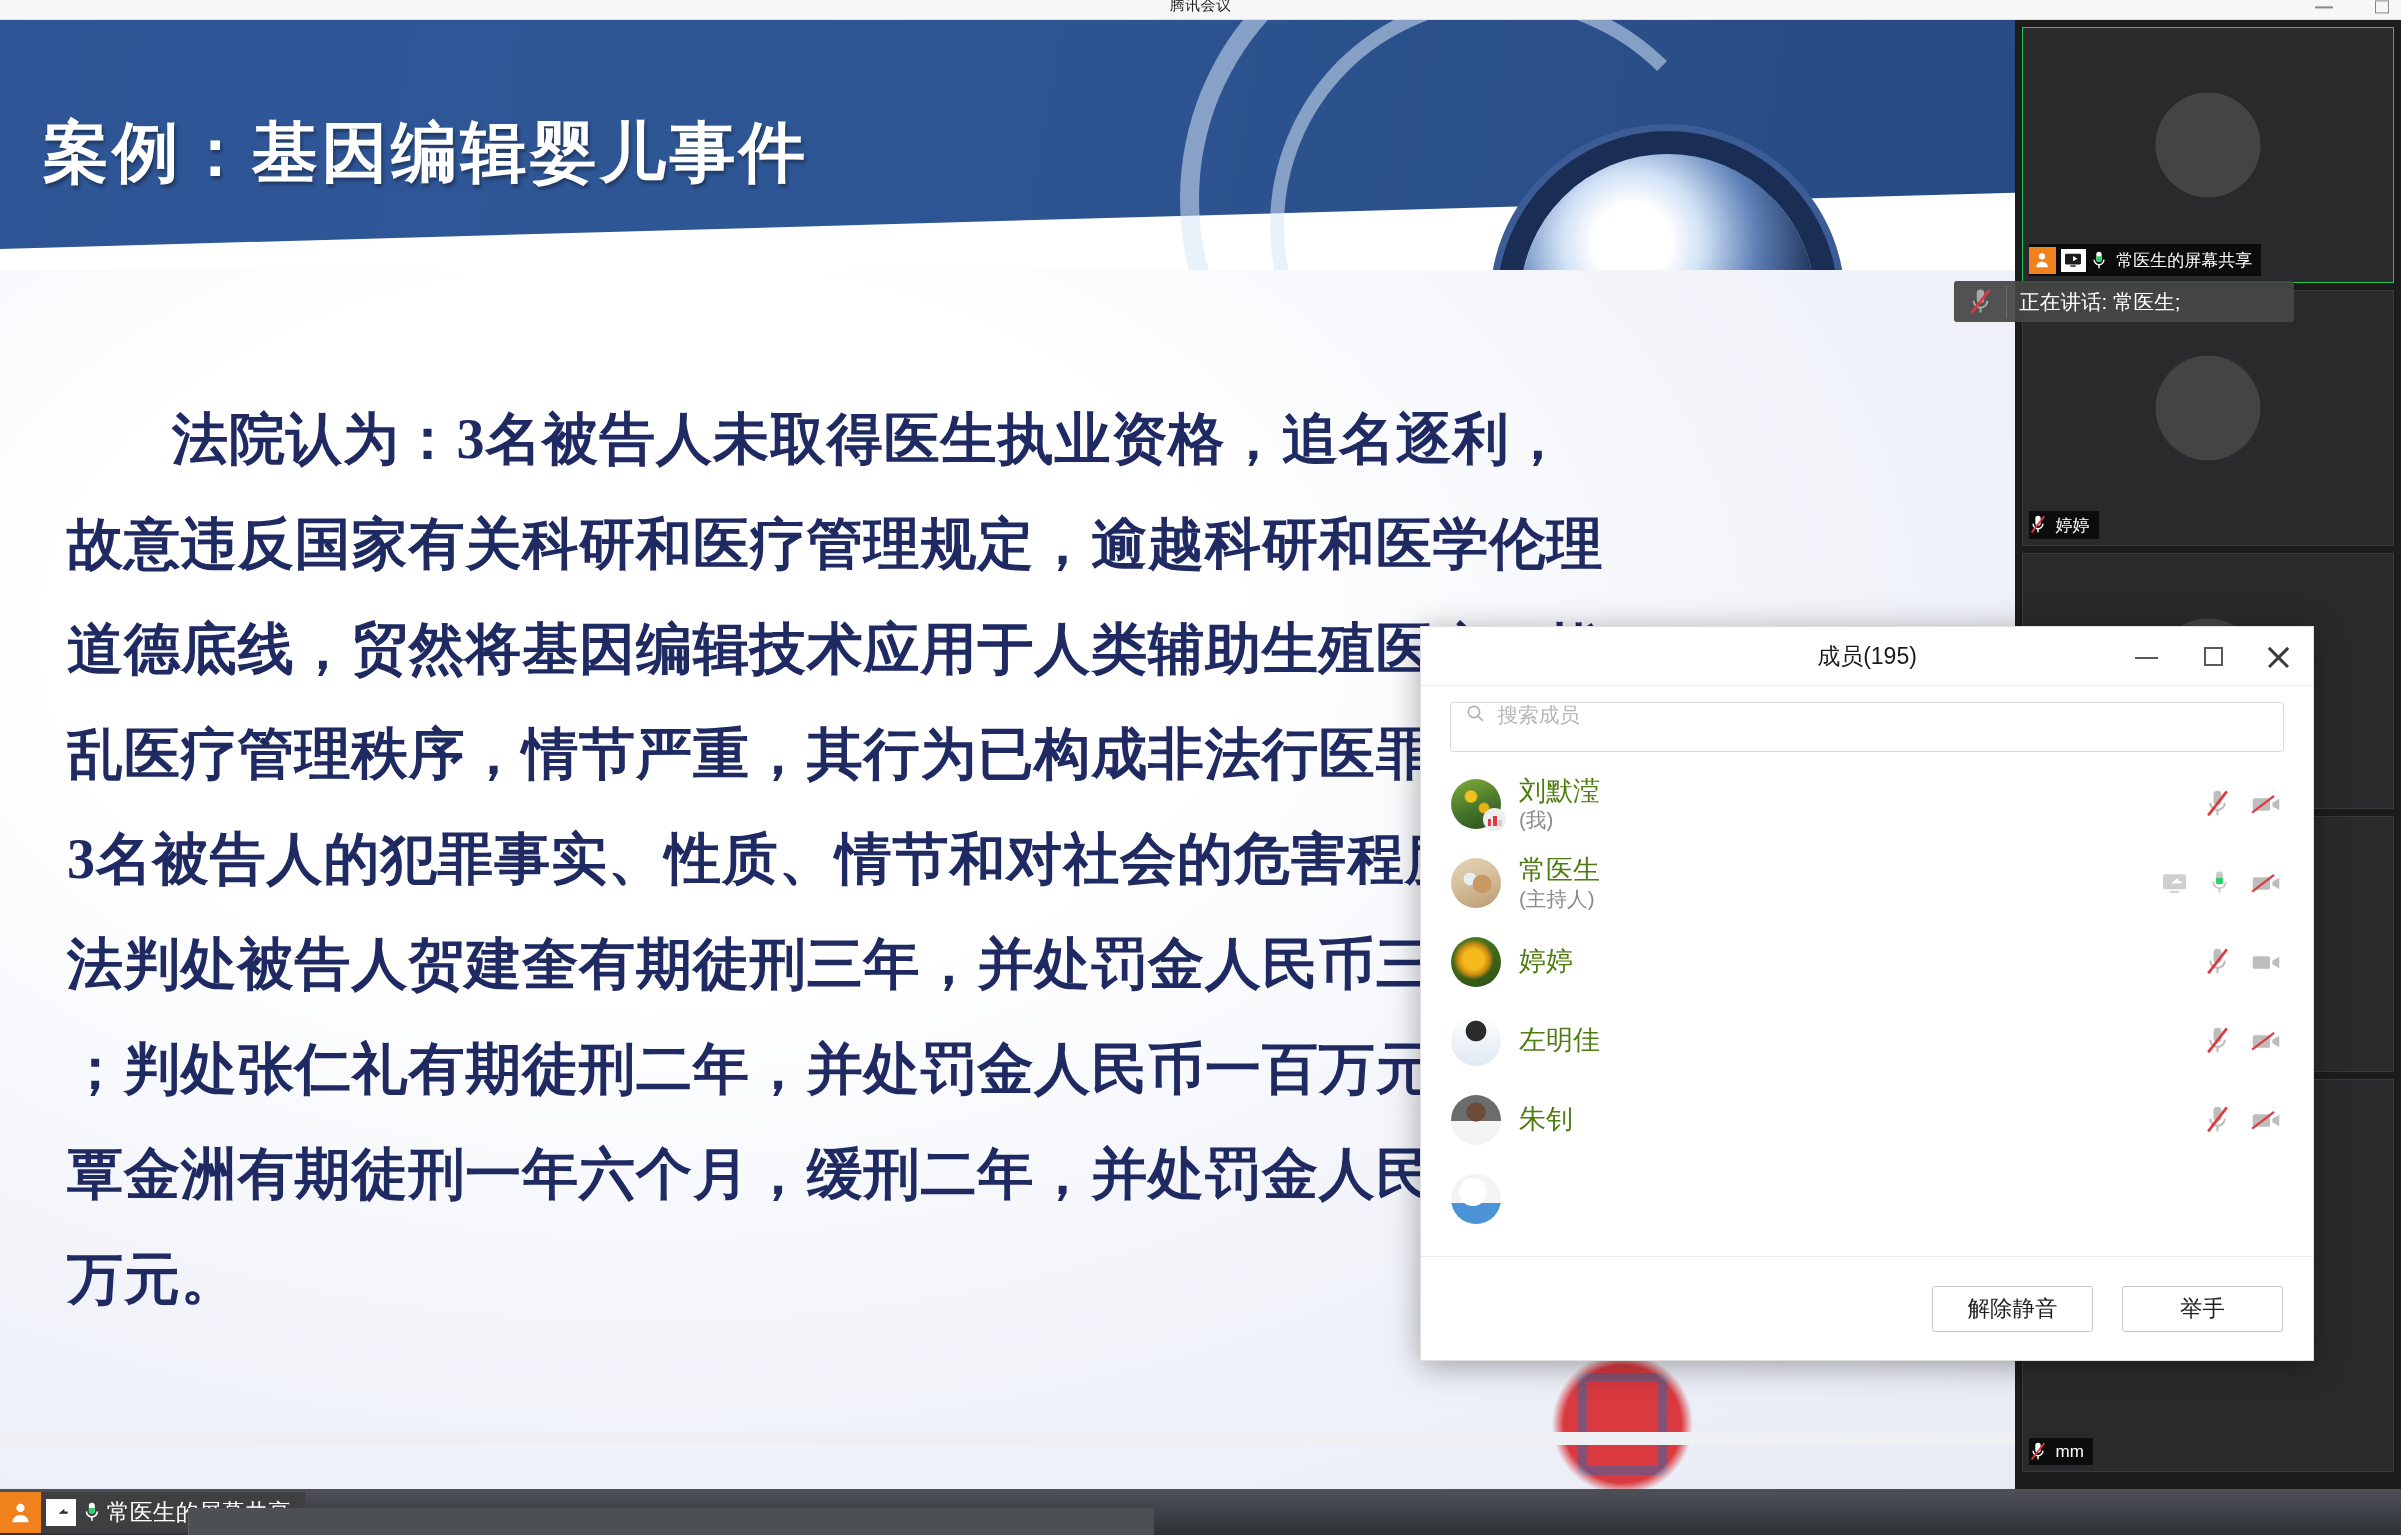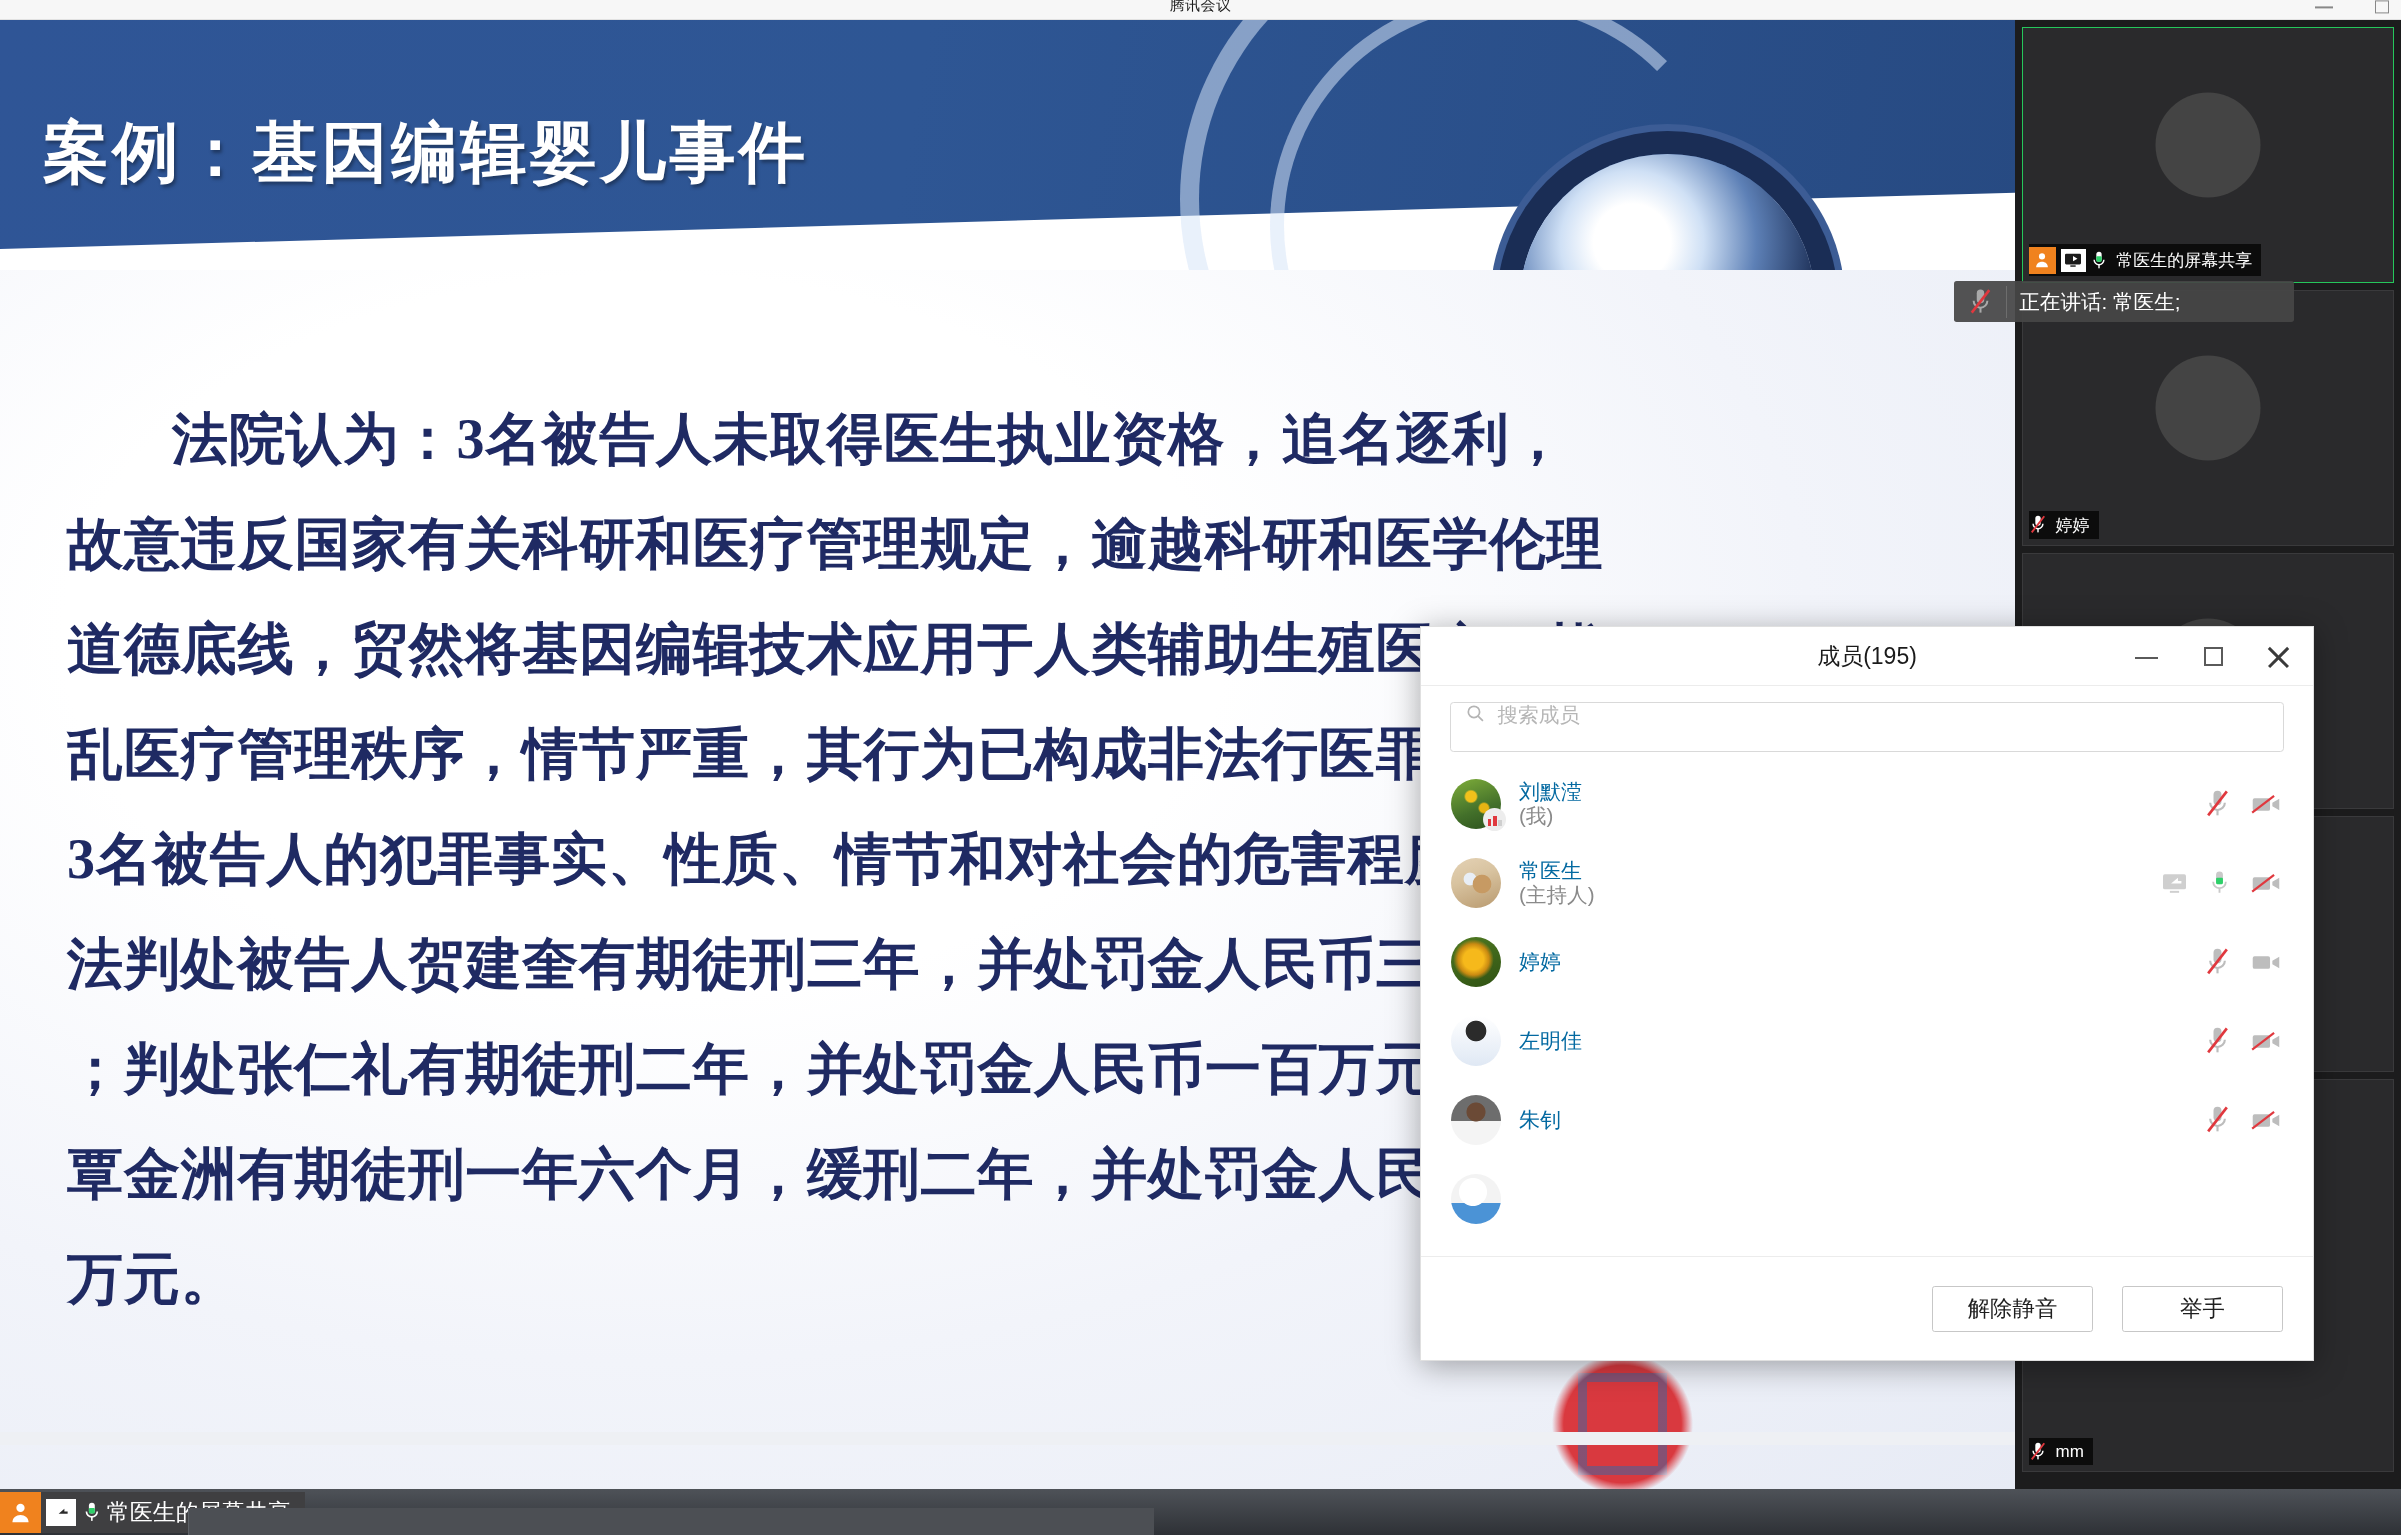--- a/index.html
+++ b/index.html
@@ -187,21 +187,21 @@
     display:flex; align-items:flex-start; gap:10.7px; padding:0 14.3px; background:#fff; }
   #pd-search input{ border:0; outline:0; flex:1; font-size:20.6px; color:#333;
     font-family:"Liberation Sans","DejaVu Sans",sans-serif; background:transparent; }
   #pd-search input::placeholder{ color:#b6b6b6; }
 
   #pd-list{ flex:1; overflow:hidden; padding:3.6px 0 0 0; }
   .prow{ height:79px; display:flex; align-items:center; padding:0 32px 0 30px; }
   .prow .pav{ width:50px; height:50px; border-radius:50%; flex:none;
     position:relative; background-size:cover; }
   .prow .pmeta{ margin-left:18px; flex:1; line-height:1.18; }
-  .prow .pname{ font-size:21px; color:#0369a1; }
+  .prow .pname{ font-size:27px; color:#4d7c0f; }
   .prow .prole{ font-size:20.6px; color:#8a8a8a; }
   .prow .picons{ display:flex; align-items:center; gap:19.7px; }
   .speak-badge{ position:absolute; right:-5.4px; bottom:-1.8px; width:23px; height:23px;
     border-radius:50%; background:#ededed; display:flex; align-items:flex-end;
     justify-content:center; gap:1.8px; padding-bottom:5.4px; }
   .speak-badge i{ display:block; width:3.6px; background:#e0383e; }
   .speak-badge i:nth-child(1){ height:6.3px; }
   .speak-badge i:nth-child(2){ height:9.8px; }
   .speak-badge i:nth-child(3){ height:5.4px; background:#cfcfcf; }
 

